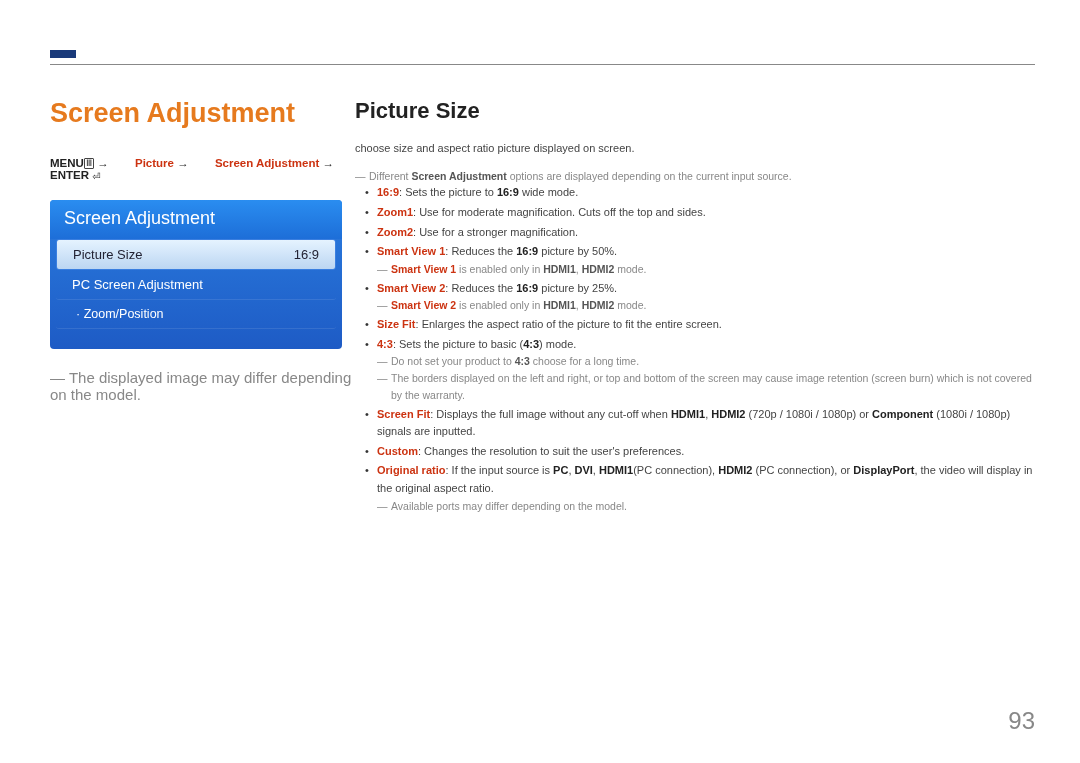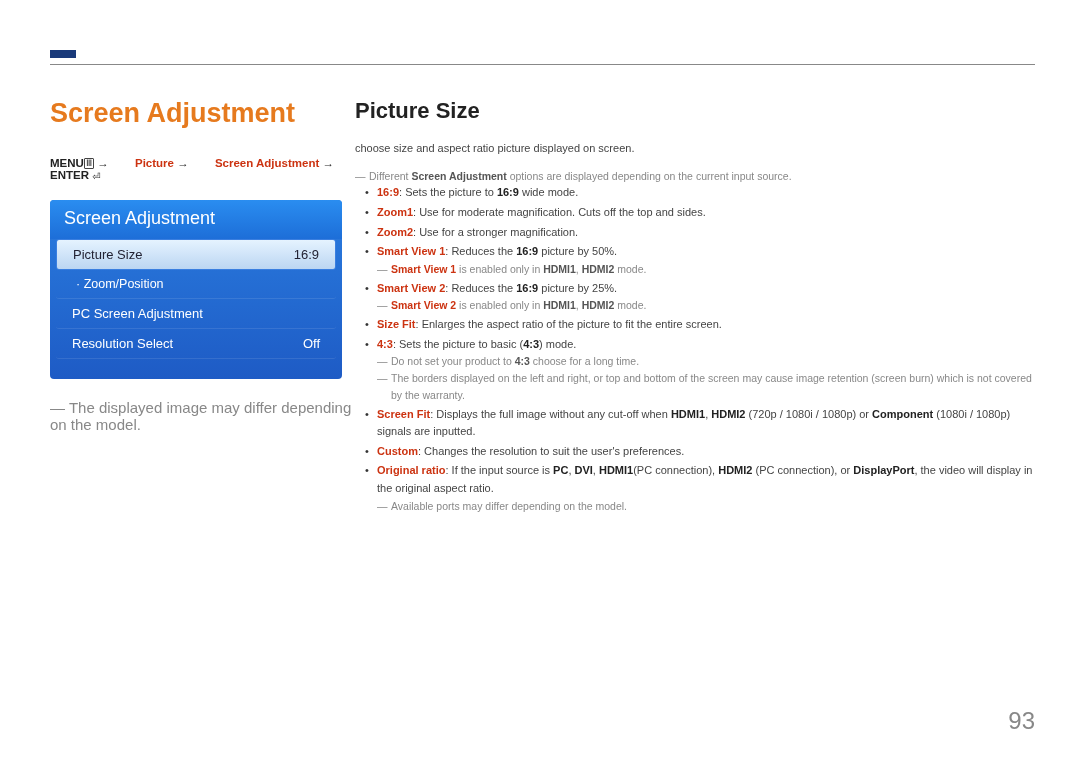--- a/index.html
+++ b/index.html
@@ -157,31 +157,27 @@
     <div class="breadcrumb">
       <span class="bc-bold">MENU</span><span class="icon-inline">Ⅲ</span><span> → </span><span class="bc-red">Picture</span><span> → </span><span class="bc-red">Screen Adjustment</span><span> → </span><span class="bc-bold">ENTER</span> <span class="icon-enter">⏎</span>
     </div>
 
     <div class="menu-box">
       <div class="menu-header">Screen Adjustment</div>
       <div class="menu-item highlighted">
         <span>Picture Size</span>
         <span>16:9</span>
       </div>
-      <div class="menu-item sub">
-        <span>· Zoom/Position</span>
-        <span></span>
-      </div>
       <div class="menu-item">
         <span>PC Screen Adjustment</span>
         <span></span>
       </div>
-      <div class="menu-item">
-        <span>Resolution Select</span>
-        <span>Off</span>
+      <div class="menu-item sub">
+        <span>· Zoom/Position</span>
+        <span></span>
       </div>
     </div>
 
     <div class="note-text note-dash"><span>The displayed image may differ depending on the model.</span></div>
   </div>
 
   <div class="right-col">
     <div class="section-heading">Picture Size</div>
     <div class="body-text">choose size and aspect ratio picture displayed on screen.</div>
     <div class="sub-note">

